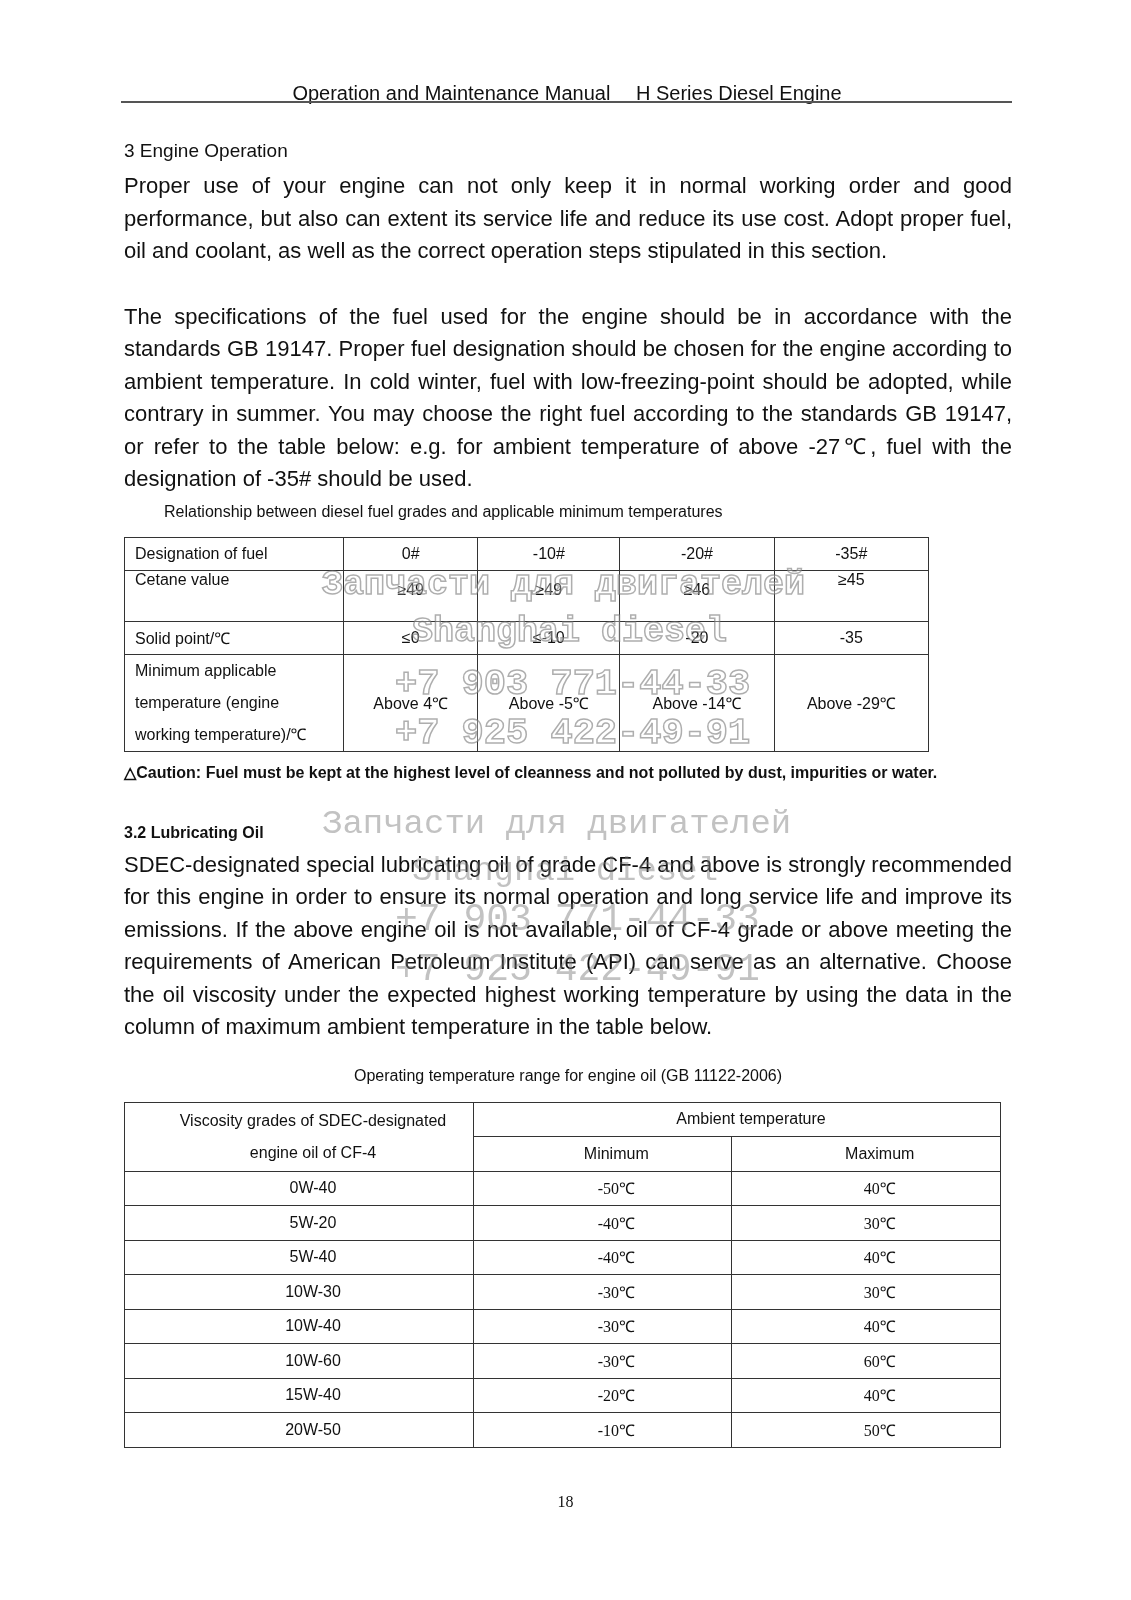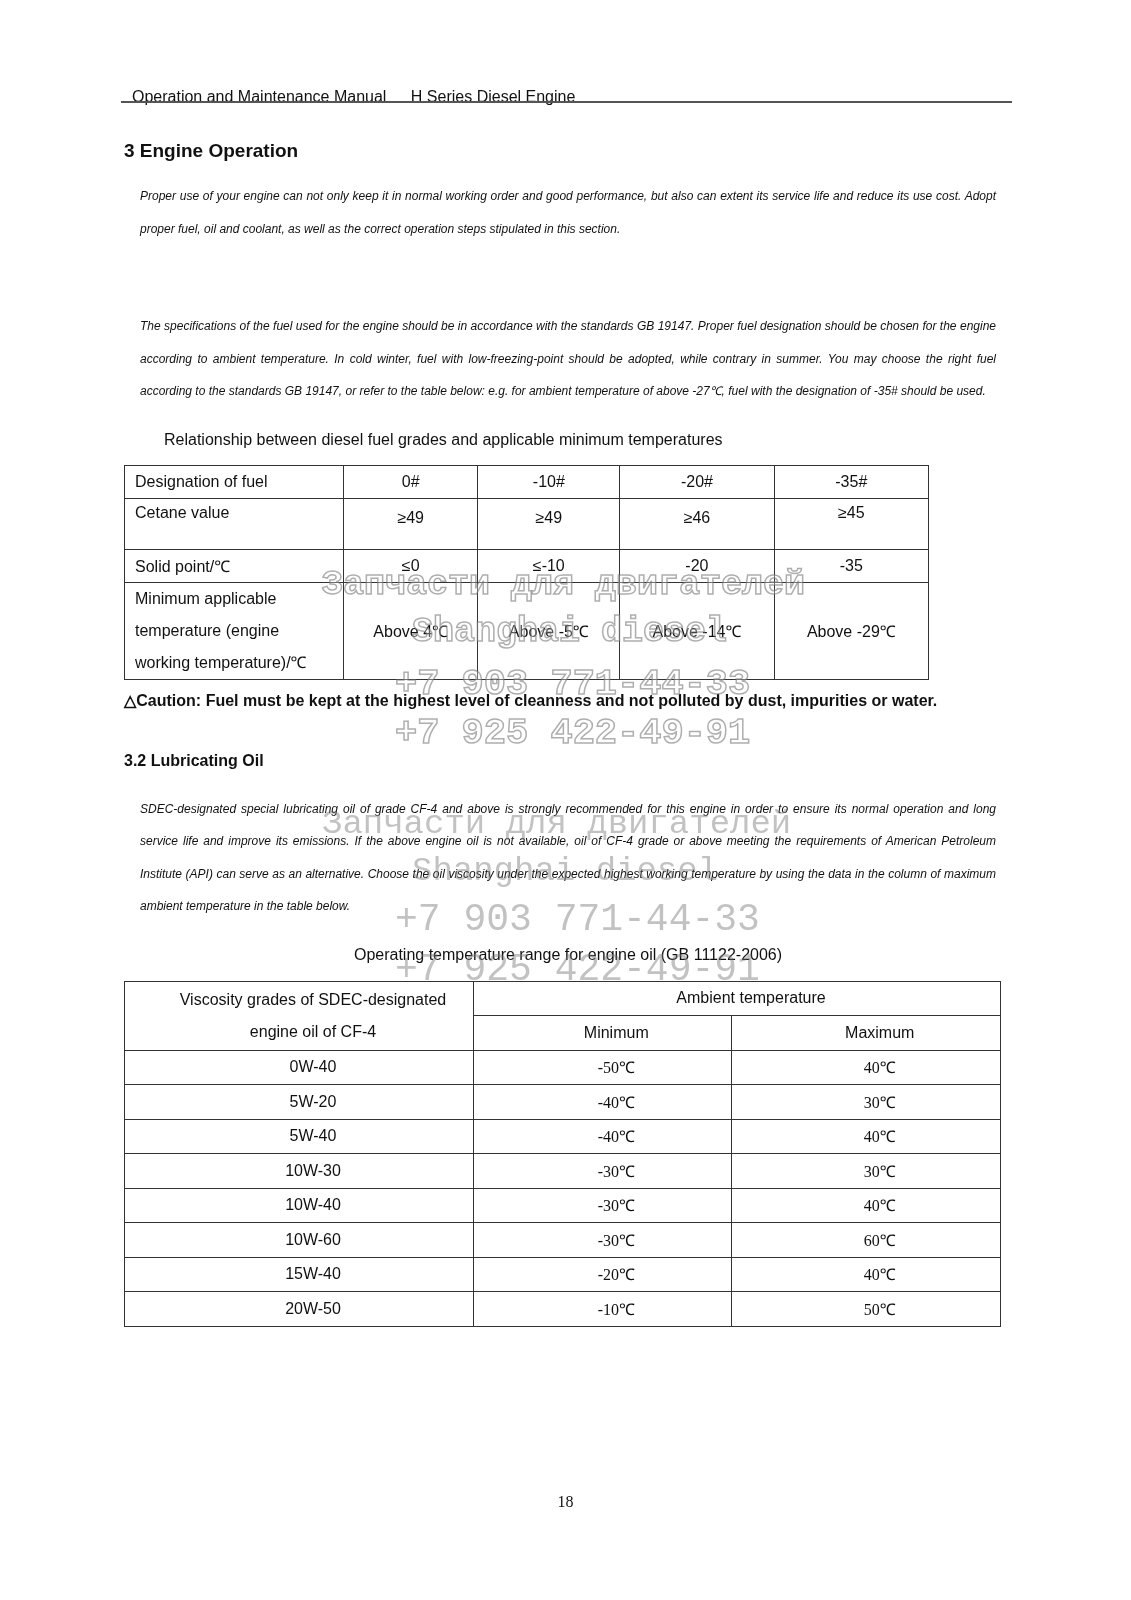--- a/index.html
+++ b/index.html
@@ -1,36 +1,36 @@
 <!DOCTYPE html>
 <html><head>
 <meta charset="utf-8">
 <style>
   html, body { margin: 0; padding: 0; background: #ffffff; }
   body { width: 1131px; height: 1600px; position: relative; overflow: hidden;
          font-family: "Liberation Sans", sans-serif; color: #111111; }
-  .header { position: absolute; left: 122px; top: 88px; width: 890px; text-align: left;
-            font-size: 16px; }
+  .header { position: absolute; left: 122px; top: 82px; width: 890px; text-align: center;
+            font-size: 20px; }
   .header span { margin: 0 10px; }
   .header-rule { position: absolute; left: 121px; top: 101px; width: 891px; height: 2px; background: #555; }
   .content { position: absolute; left: 124px; top: 138px; width: 888px; }
-  h1 { font-size: 19px; font-weight: bold; margin: 0 0 6px 0; line-height: 26px; }
+  h1 { font-size: 19px; font-weight: normal; margin: 0 0 6px 0; line-height: 26px; }
   h2 { font-size: 16px; font-weight: bold; margin: 0; line-height: 32px; }
-  p { font-size: 12px; line-height: 32.5px; margin: 16px; text-align: justify; font-style: italic; }
+  p { font-size: 22px; line-height: 32.5px; margin: 0; text-align: justify; }
   .gap1 { height: 33px; }
   .gap2 { height: 28px; }
   .caption { font-size: 16px; font-weight: normal; line-height: 32px; }
   .cap1 { padding-left: 40px; }
   .cap2 { text-align: center; margin-top: 16px; }
   table { border-collapse: collapse; font-size: 16px; }
   table td { border: 1.5px solid #333; }
   .t1 { width: 805px; margin-top: 9px; }
   .t1 td { padding: 0 10px; text-align: center; height: 32px; }
   .t1 td.lab { text-align: left; width: 198px; }
-  .t1 tr.r2 td { height: 40px; vertical-align: top; padding-top: 5px; }
+  .t1 tr.r2 td { height: 40px; vertical-align: top; }
   .t1 tr.r4 td.lab { line-height: 32px; margin-top: 20px; }
   .caution { font-size: 16px; font-weight: bold; line-height: 32px; margin-top: 5px; }
   .t2 { width: 877px; margin-top: 10px; }
   .t2 td { text-align: center; height: 31.5px; padding-left: 29px; }
   .t2 .serif { font-family: "Liberation Serif", serif; }
   .t2 td.first { width: 318px; line-height: 32px; }
   .page-number { position: absolute; left: 0; width: 1131px; top: 1493px; text-align: center;
                  font-family: "Liberation Serif", serif; font-size: 16px; }
   .watermark { position: absolute; color: rgba(120,120,120,0.45); font-family: Liberation Mono, monospace;
                white-space: nowrap; pointer-events: none; text-align: center; }

